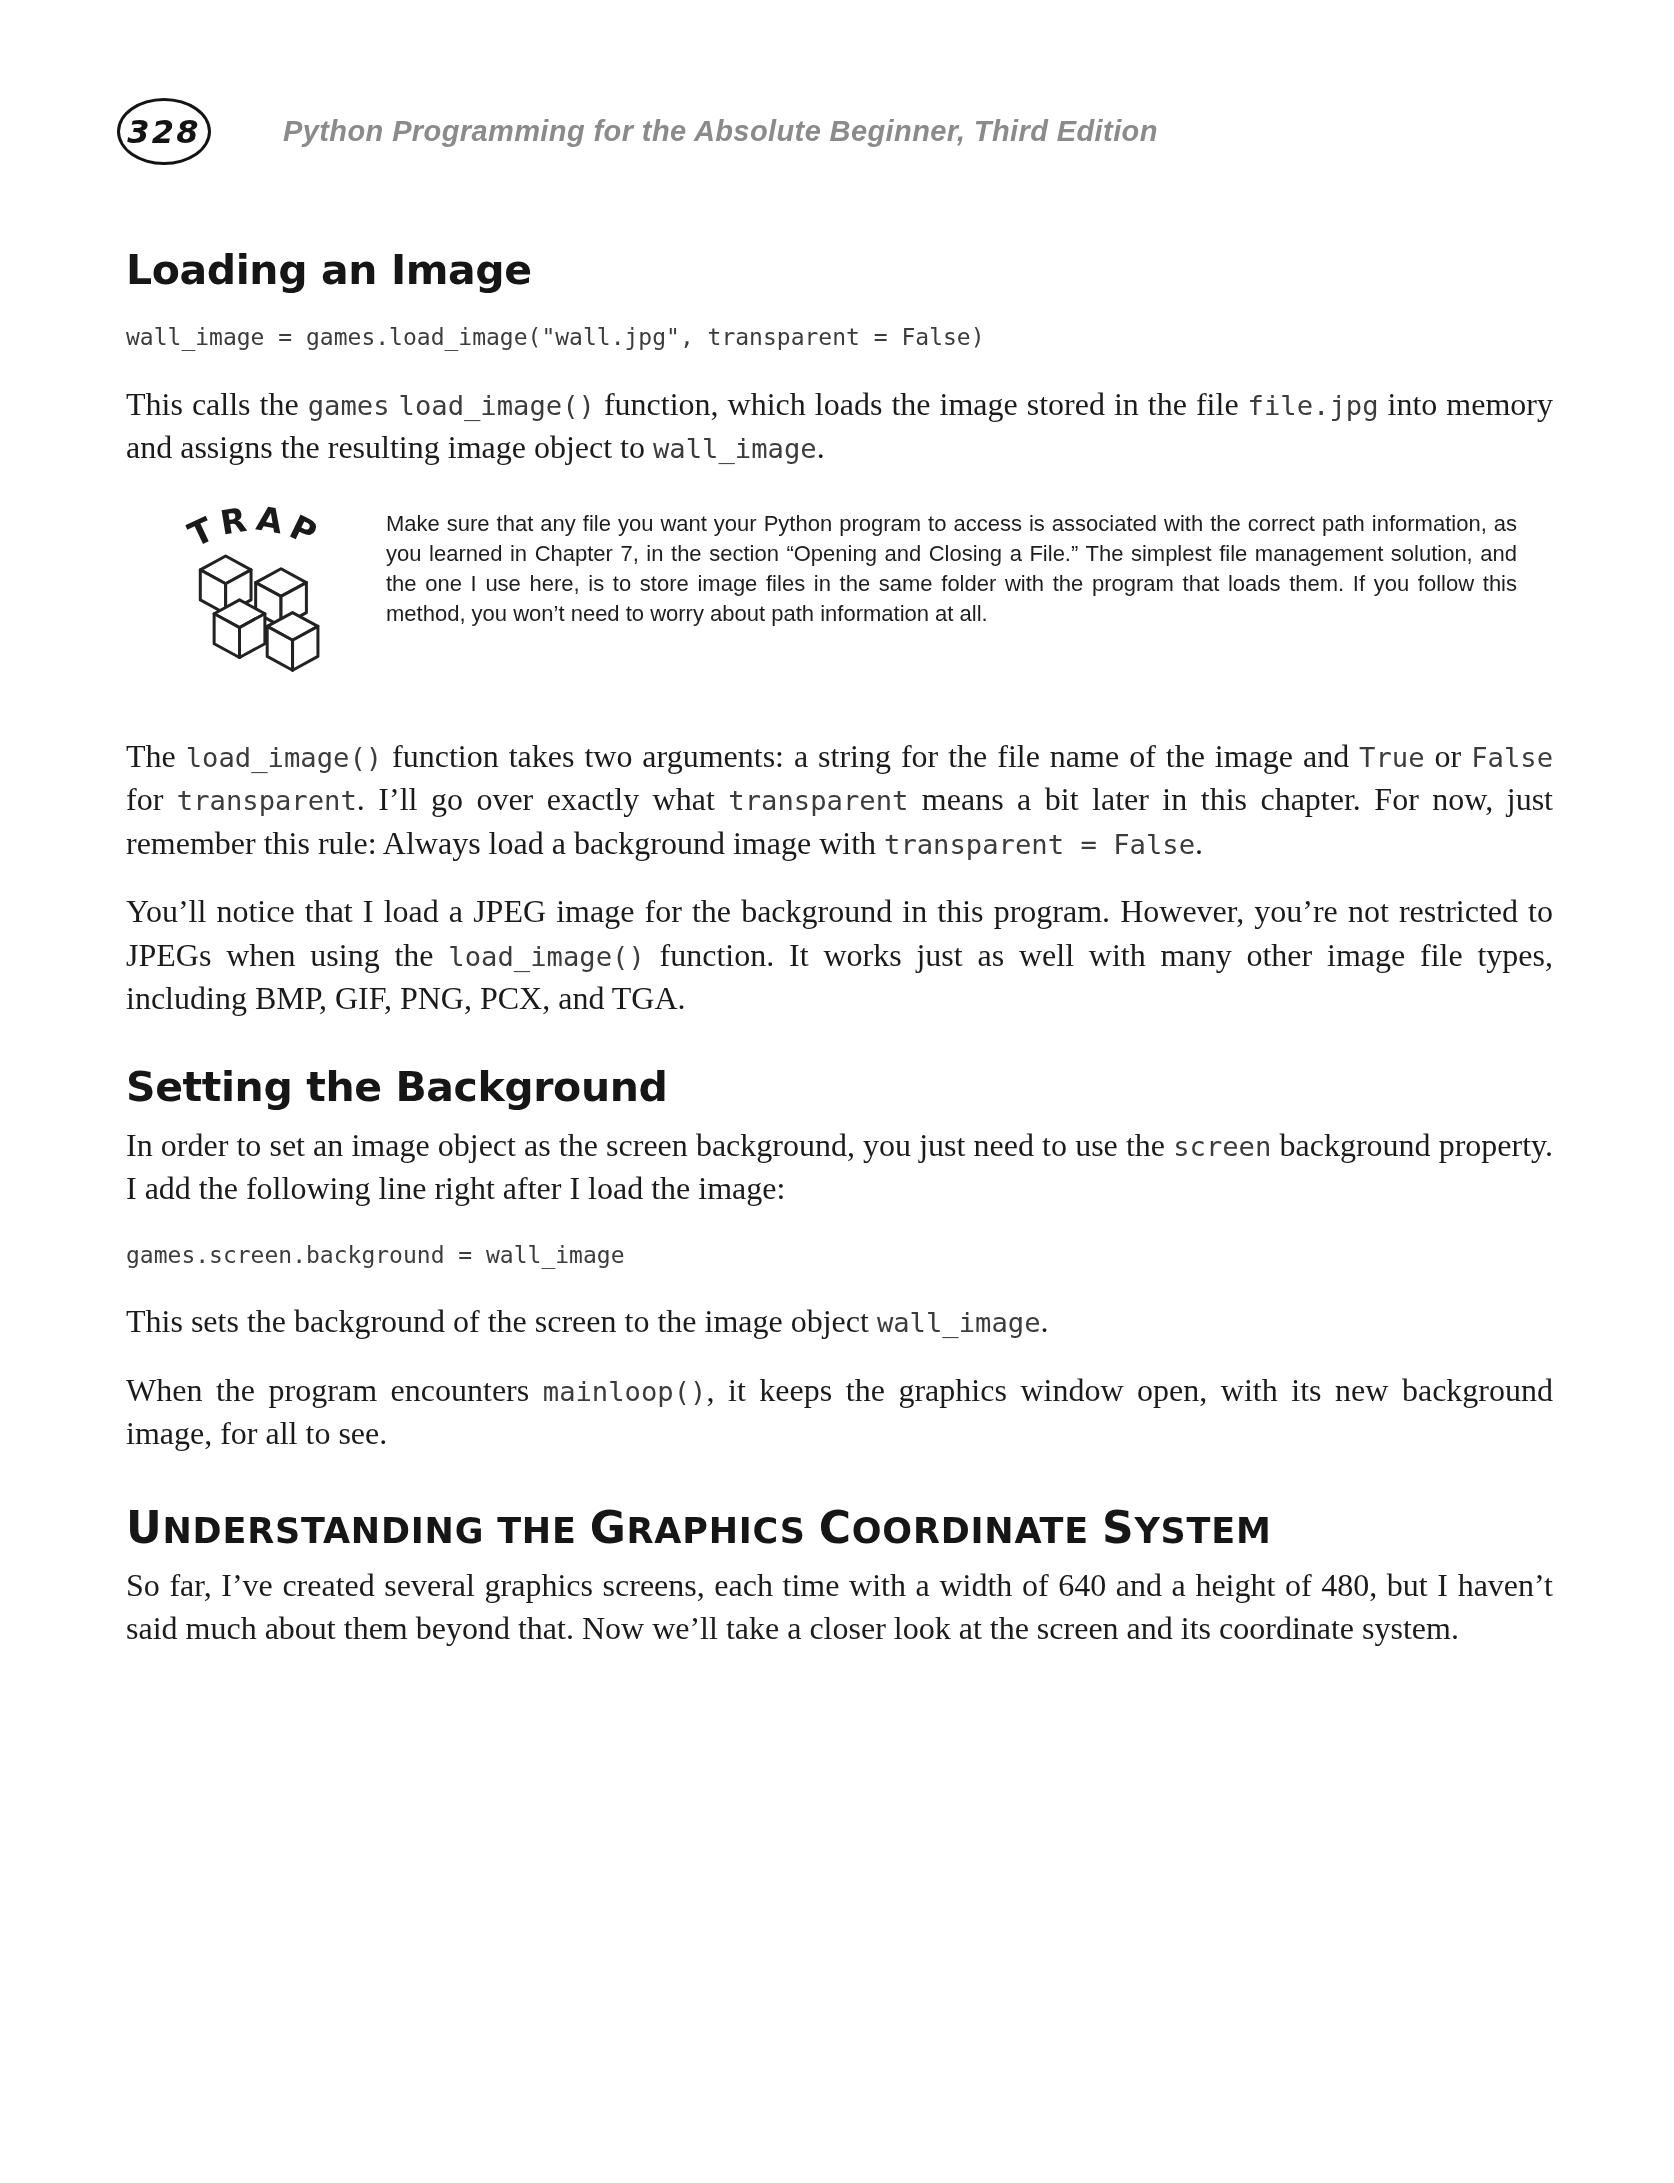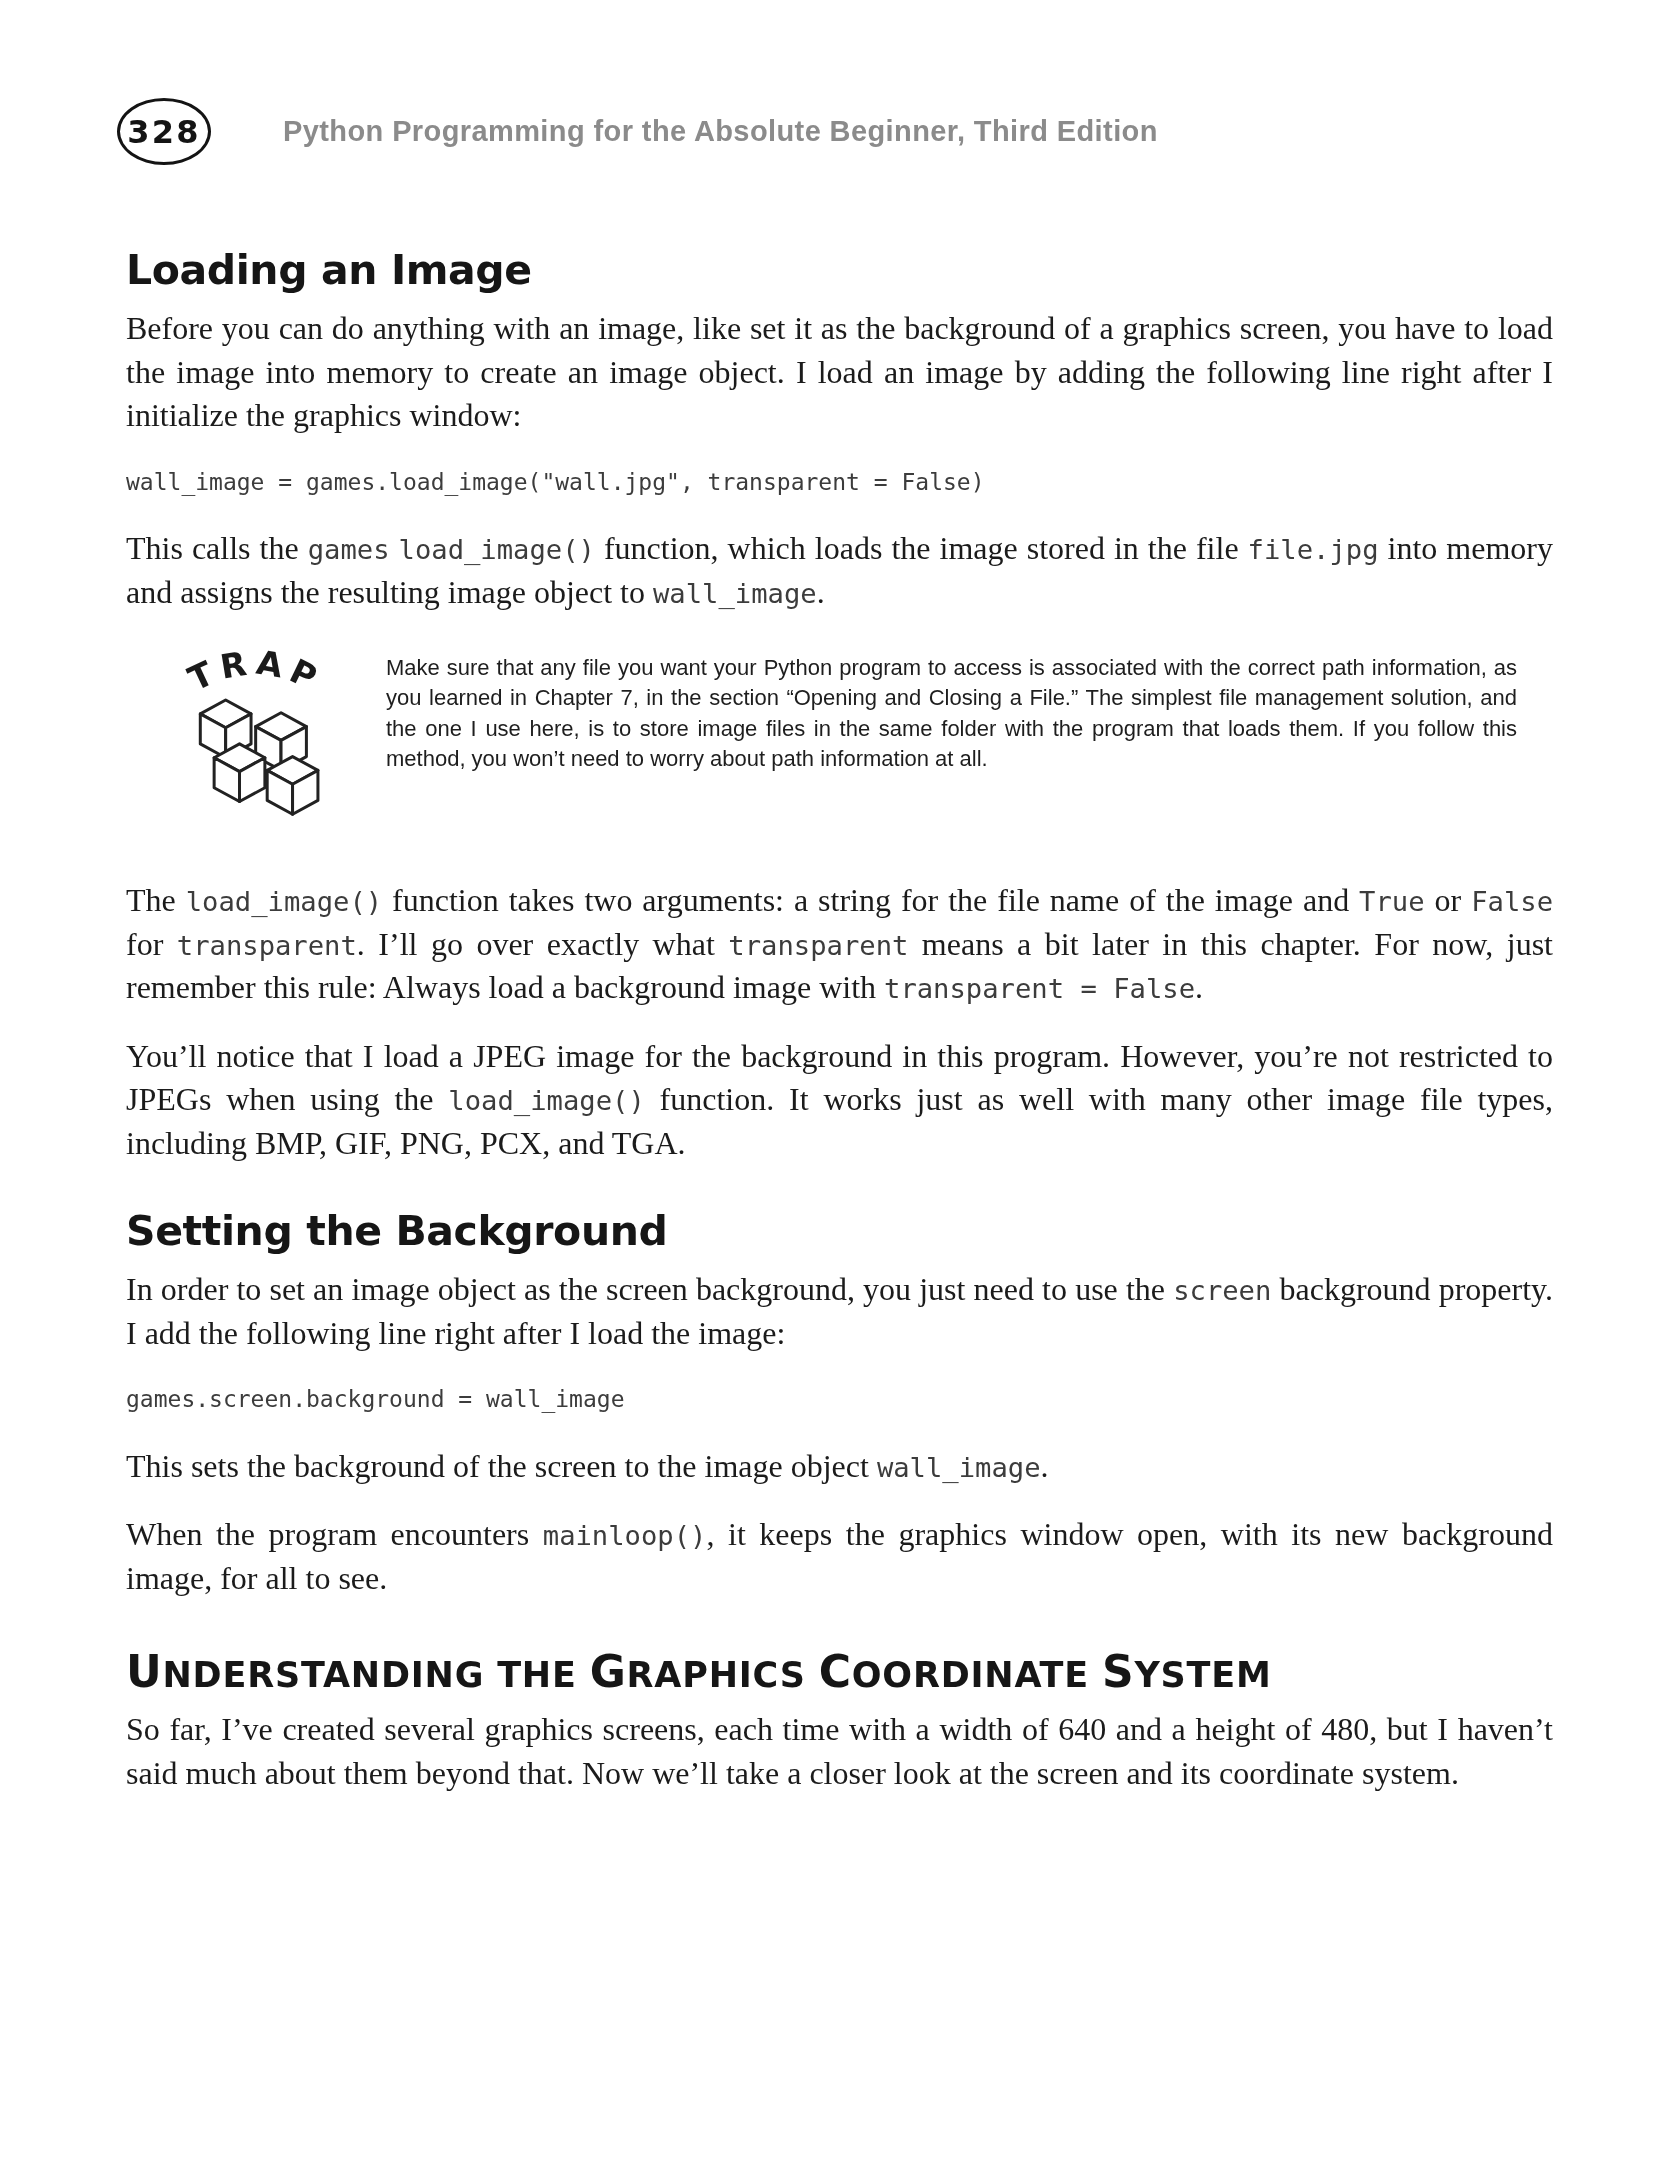--- a/index.html
+++ b/index.html
@@ -7,20 +7,21 @@
   .page {
     width: 1675px; height: 2183px;
     background: #ffffff;
     position: relative;
     overflow: hidden;
     color: #1a1a1a;
   }
   .page-header {
     display: flex; align-items: center; gap: 72px;
     padding: 98px 0 0 117px;
+    font-style: italic;
   }
   .page-num {
     width: 94px; height: 67px;
     border: 3.1px solid #141414; border-radius: 50%;
     display: flex; align-items: center; justify-content: center;
     font-family: "DejaVu Sans", "Liberation Sans", sans-serif;
     font-weight: bold; font-size: 32px; letter-spacing: 2.3px;
     color: #141414; flex: none;
   }
   .book-title {
@@ -85,21 +86,20 @@
     <div class="page-num">
       <span>328</span>
     </div>
     <div class="book-title">Python Programming for the Absolute Beginner, Third Edition</div>
   </header>
 
   <main class="main">
 
     <h2 class="section">Loading an Image</h2>
 
-    <p class="body">Before you can do anything with an image, like set it as the background of a graphics screen, you have to load the image into memory to create an image object. I load an image by adding the following line right after I initialize the graphics window:</p>
 
     <pre class="code">wall_image = games.load_image("wall.jpg", transparent = False)</pre>
 
     <p class="body"><span>This calls the </span><span class="seg-c">games</span><span> </span><span class="seg-c">load_image()</span><span> function, which loads the image stored in the file </span><span class="seg-c">file.jpg</span><span> into memory and assigns the resulting image object to </span><span class="seg-c">wall_image</span><span>.</span></p>
 
     <aside class="trap">
       <div class="trap-icon-wrap">
         <svg viewBox="0 0 150 150" width="173" height="173" aria-hidden="true">
           <defs>
             <path id="traparc" d="M14,46 Q75,2 136,46" fill="none"></path>

